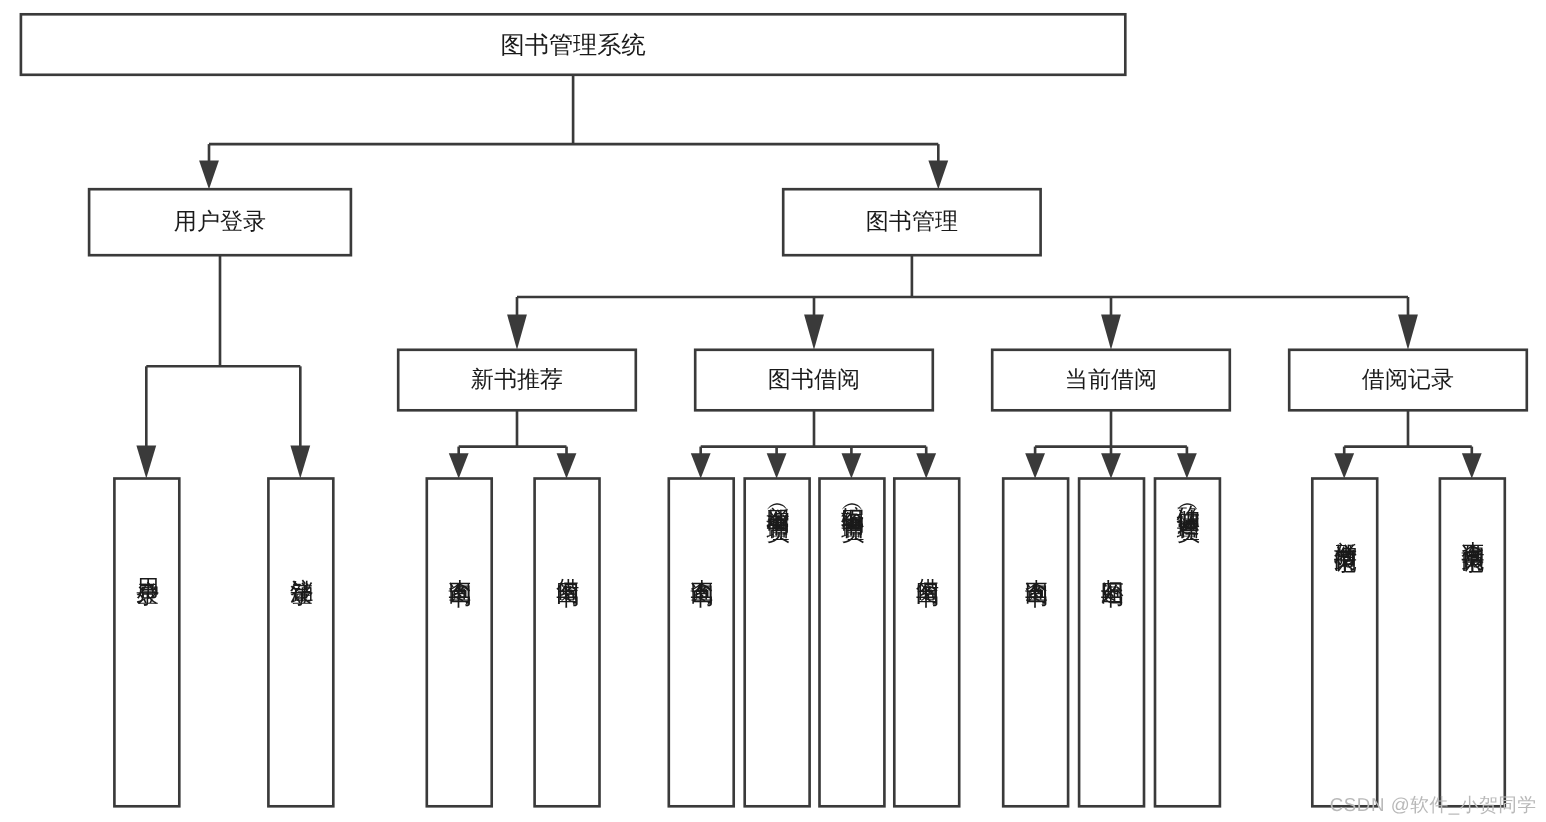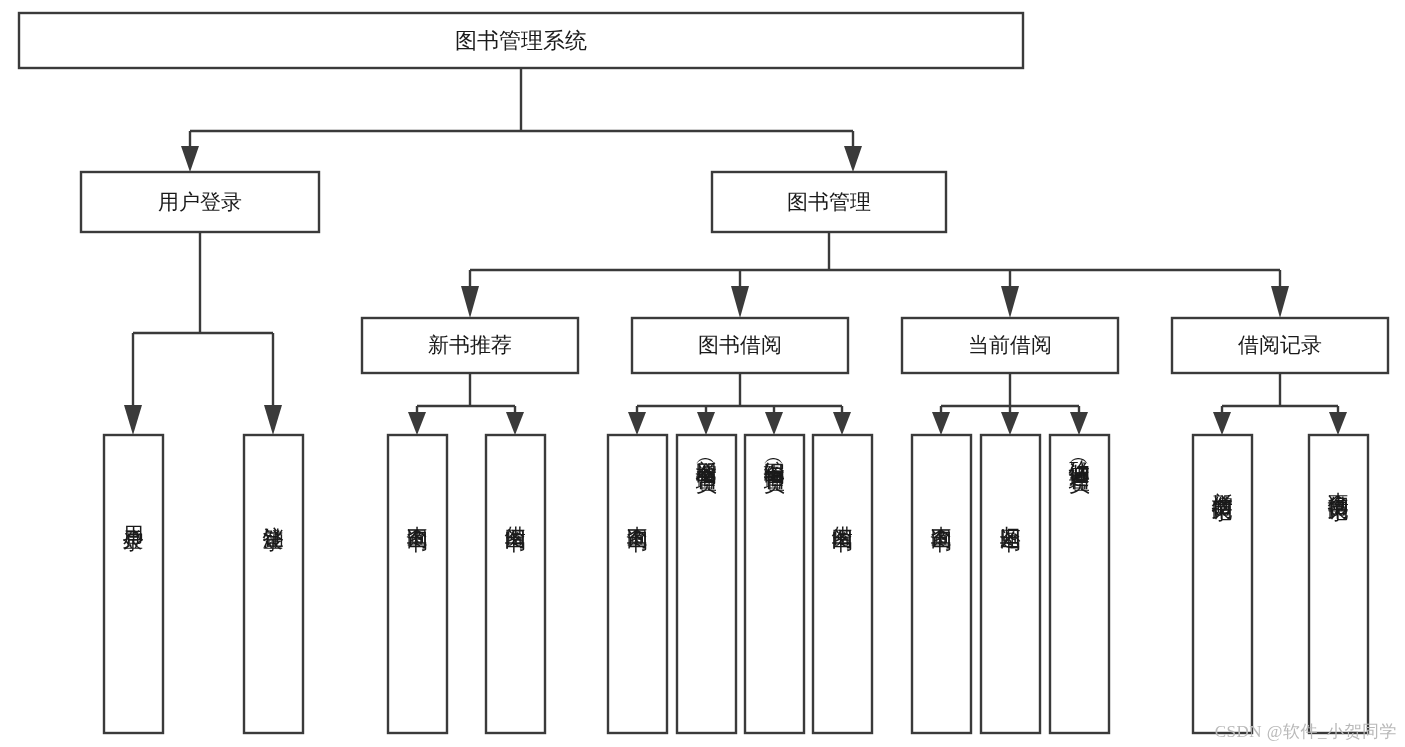--- a/index.html
+++ b/index.html
@@ -63,21 +63,21 @@
     font-size: 21px;
     line-height: 1.12;
     letter-spacing: 2px;
     color: #1a1a1a;
     white-space: nowrap;
   }
   .watermark {
     position: absolute;
     right: 8px;
     bottom: 4px;
-    font-family: Liberation Serif, serif;
+    font-family: Liberation Sans, sans-serif;
     font-size: 17px;
     color: #b9b9b9;
     letter-spacing: 0.5px;
     white-space: nowrap;
   }
 </style>
 </head>
 <body>
 
 <div id="diagram-root">

